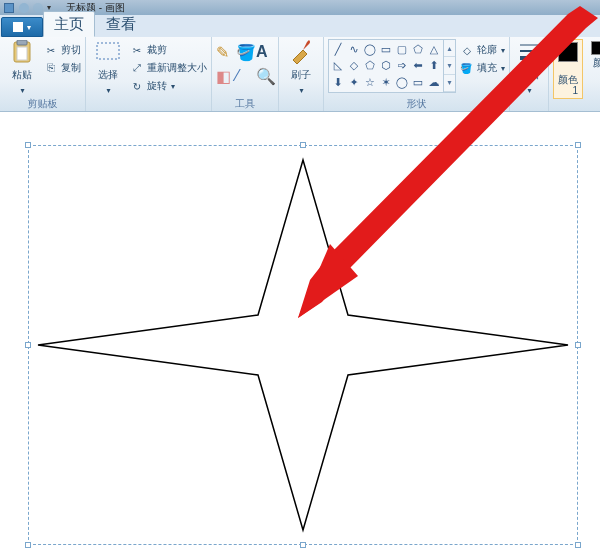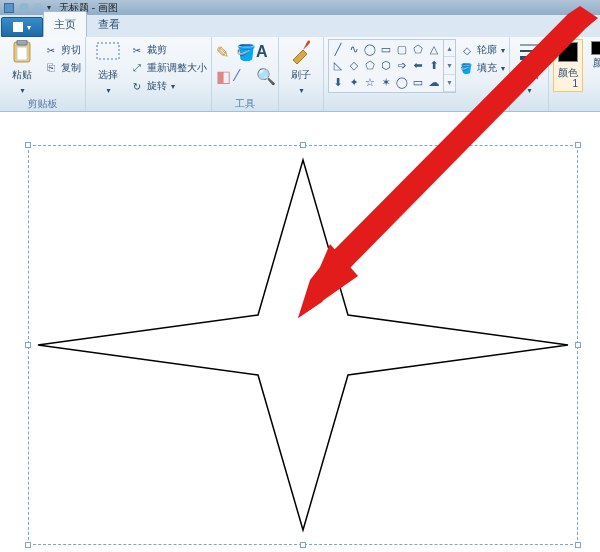--- a/index.html
+++ b/index.html
@@ -4,26 +4,26 @@
 <style>
   * { box-sizing: border-box; margin: 0; padding: 0; font-family: "Microsoft YaHei", "Segoe UI", sans-serif; }
   body { width: 600px; height: 552px; overflow: hidden; background: #fff; position: relative; }
 
   
   .titlebar { height: 15px; background: linear-gradient(180deg, #b0c4d8 0%, #8faec8 100%); display: flex; align-items: center; padding: 0 4px; font-size: 10px; color: #333; }
   .titlebar .qa-icon { width: 10px; height: 10px; background: #4a7ab8; margin-right: 2px; }
   .titlebar .qa-icon.save { background: #5b93c7; border: 1px solid #3b6a99; }
   .titlebar .qa-icon.undo { background: #92b5d2; border-radius: 50%; }
   .titlebar .dropdown-caret { font-size: 8px; color: #333; margin-left: 2px; }
-  .titlebar .title-text { margin-left: 8px; color: #222; }
+  .titlebar .title-text { margin-left: 15px; color: #222; }
 
   
   .filemenu { height: 22px; background: #dbe7f3; display: flex; align-items: flex-end; }
   .filemenu .file-btn { width: 42px; height: 20px; background: linear-gradient(180deg,#3b8bc9,#1d6aa8); border: 1px solid #155a94; display: flex; align-items: center; justify-content: center; font-size: 9px; color: #fff; border-radius: 2px 2px 0 0; margin-left: 1px; }
-  .filemenu .tab { height: 20px; padding: 12px 10px; font-size: 11px; display: flex; align-items: center; color: #2b4f70; border: 1px solid transparent; }
+  .filemenu .tab { height: 20px; padding: 12px 10px; font-size: 15px; display: flex; align-items: center; color: #2b4f70; border: 1px solid transparent; }
   .filemenu .tab.active { background: #f4f8fb; border: 1px solid #a5bed2; border-bottom: 1px solid #f4f8fb; border-radius: 2px 2px 0 0; }
 
   
   .ribbon { height: 75px; background: linear-gradient(180deg,#f6f9fc 0%,#eaf1f7 60%,#d4e3ef 100%); border-bottom: 1px solid #a5bed2; display: flex; }
   .group { border-right: 1px solid #c4d6e4; display: flex; flex-direction: column; padding: 2px 4px 0 4px; }
   .group-body { flex: 1; display: flex; align-items: flex-start; gap: 4px; }
   .group-label { height: 14px; font-size: 10px; color: #5577a0; text-align: center; padding-bottom: 8px; }
   .bigbtn { display: flex; flex-direction: column; align-items: center; justify-content: center; width: 36px; height: 56px; font-size: 10px; color: #2b4f70; gap: 4px; }
   .bigbtn .ic { width: 24px; height: 24px; display:flex; align-items:center; justify-content:center; }
   .smallrow { display: flex; align-items: center; font-size: 10px; color: #2b4f70; gap: 3px; height: 18px; white-space: nowrap; }
@@ -202,20 +202,21 @@
             <span>轮廓</span>
             <span class="caret">▾</span>
           </div>
         <div class="smallrow">
             <span class="ic">🪣</span>
             <span>填充</span>
             <span class="caret">▾</span>
           </div>
       </div>
     </div>
+    <div class="group-label">形状</div>
   </div>
 
   <div class="group">
     <div class="group-body">
       <div class="bigbtn" style="width:30px;">
         <div class="ic">
           <svg width="22" height="22">
               <line x1="2" y1="4" x2="20" y2="4" stroke="#2b4f70" stroke-width="1"></line>
               <line x1="2" y1="10" x2="20" y2="10" stroke="#2b4f70" stroke-width="2"></line>
               <line x1="2" y1="17" x2="20" y2="17" stroke="#2b4f70" stroke-width="4"></line>
@@ -225,21 +226,21 @@
         <span class="caret">▾</span>
       </div>
     </div>
     <div class="group-label"></div>
   </div>
 
   <div class="group" style="border-right:none;">
     <div class="group-body">
       <div class="color-group-item active">
         <div class="swatch" style="background:#000;"></div>
-        <span style="line-height:1.1;margin-top:5px;text-align:right;">颜色 1</span>
+        <span style="line-height:1.1;margin-top:12px;text-align:right;">颜色 1</span>
       </div>
       <div class="color-group-item">
         <div class="swatch" style="background:#000;width:14px;height:14px;"></div>
         <span style="line-height:1.1;margin-top:2px;">颜</span>
       </div>
     </div>
     <div class="group-label"></div>
   </div>
 
 </div>

